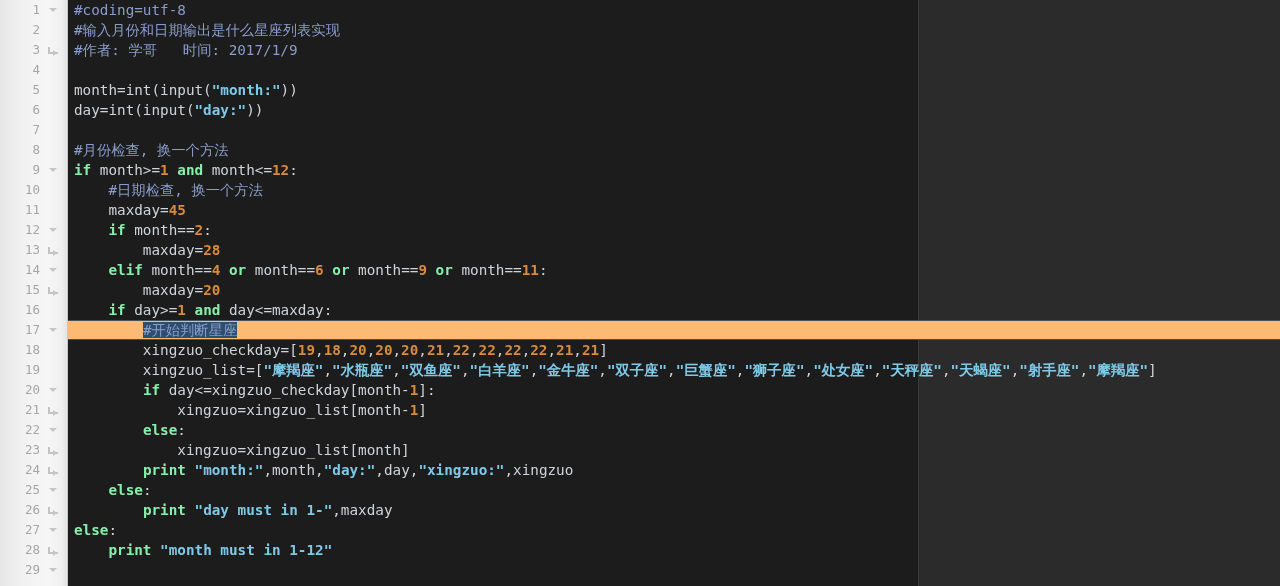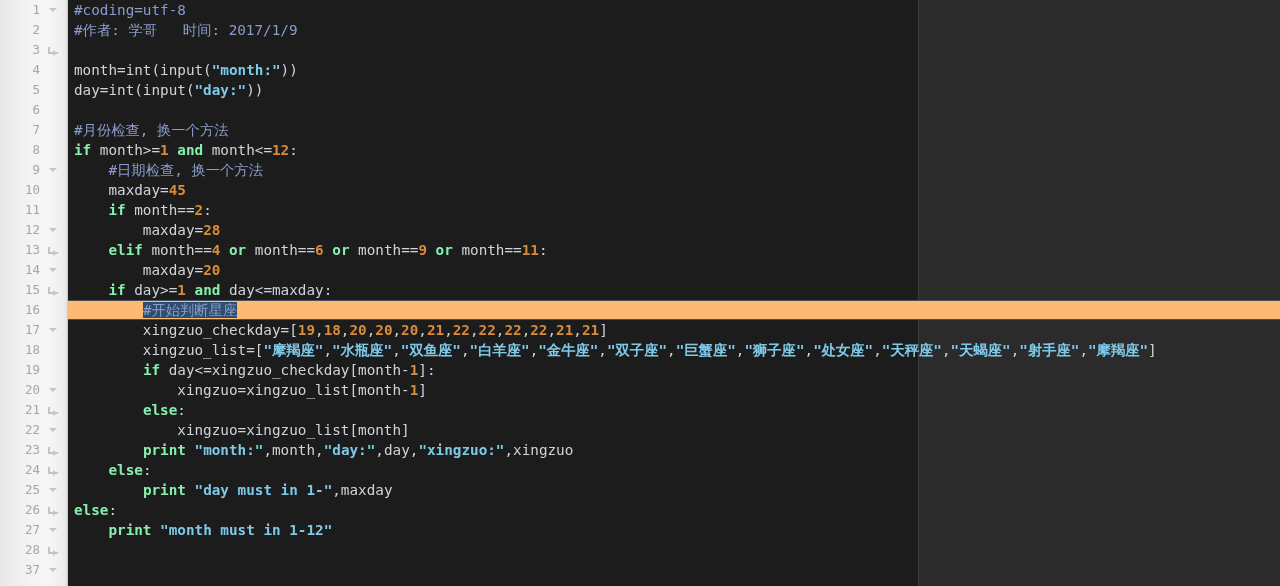--- a/index.html
+++ b/index.html
@@ -243,30 +243,31 @@
       </div>
       <div class="gutter-row">
         <div class="ln">27</div>
         <div class="marker fold"></div>
       </div>
       <div class="gutter-row">
         <div class="ln">28</div>
         <div class="marker cont"></div>
       </div>
       <div class="gutter-row">
-        <div class="ln">37</div>
+        <div class="ln">29</div>
         <div class="marker fold"></div>
       </div>
     </div>
 
   <div class="codewrap">
     <div class="textpane"></div>
     <div class="rightpane"></div>
     <div class="codelayer" id="codelayer">
         <div class="line"><span class="tk-com">#coding=utf-8</span></div>
+        <div class="line"><span class="tk-com">#输入月份和日期输出是什么星座列表实现</span></div>
         <div class="line"><span class="tk-com">#作者: 学哥   时间: 2017/1/9</span></div>
         <div class="line">&nbsp;</div>
         <div class="line"><span class="tk-pl">month=int(input(</span><span class="tk-str">"month:"</span><span class="tk-pl">))</span></div>
         <div class="line"><span class="tk-pl">day=int(input(</span><span class="tk-str">"day:"</span><span class="tk-pl">))</span></div>
         <div class="line">&nbsp;</div>
         <div class="line"><span class="tk-com">#月份检查, 换一个方法</span></div>
         <div class="line"><span class="tk-kw">if</span><span class="tk-pl"> month&gt;=</span><span class="tk-num">1</span><span class="tk-pl"> </span><span class="tk-kw">and</span><span class="tk-pl"> month&lt;=</span><span class="tk-num">12</span><span class="tk-pl">:</span></div>
         <div class="line"><span class="tk-com">    #日期检查, 换一个方法</span></div>
         <div class="line"><span class="tk-pl">    maxday=</span><span class="tk-num">45</span></div>
         <div class="line"><span class="tk-pl">    </span><span class="tk-kw">if</span><span class="tk-pl"> month==</span><span class="tk-num">2</span><span class="tk-pl">:</span></div>

